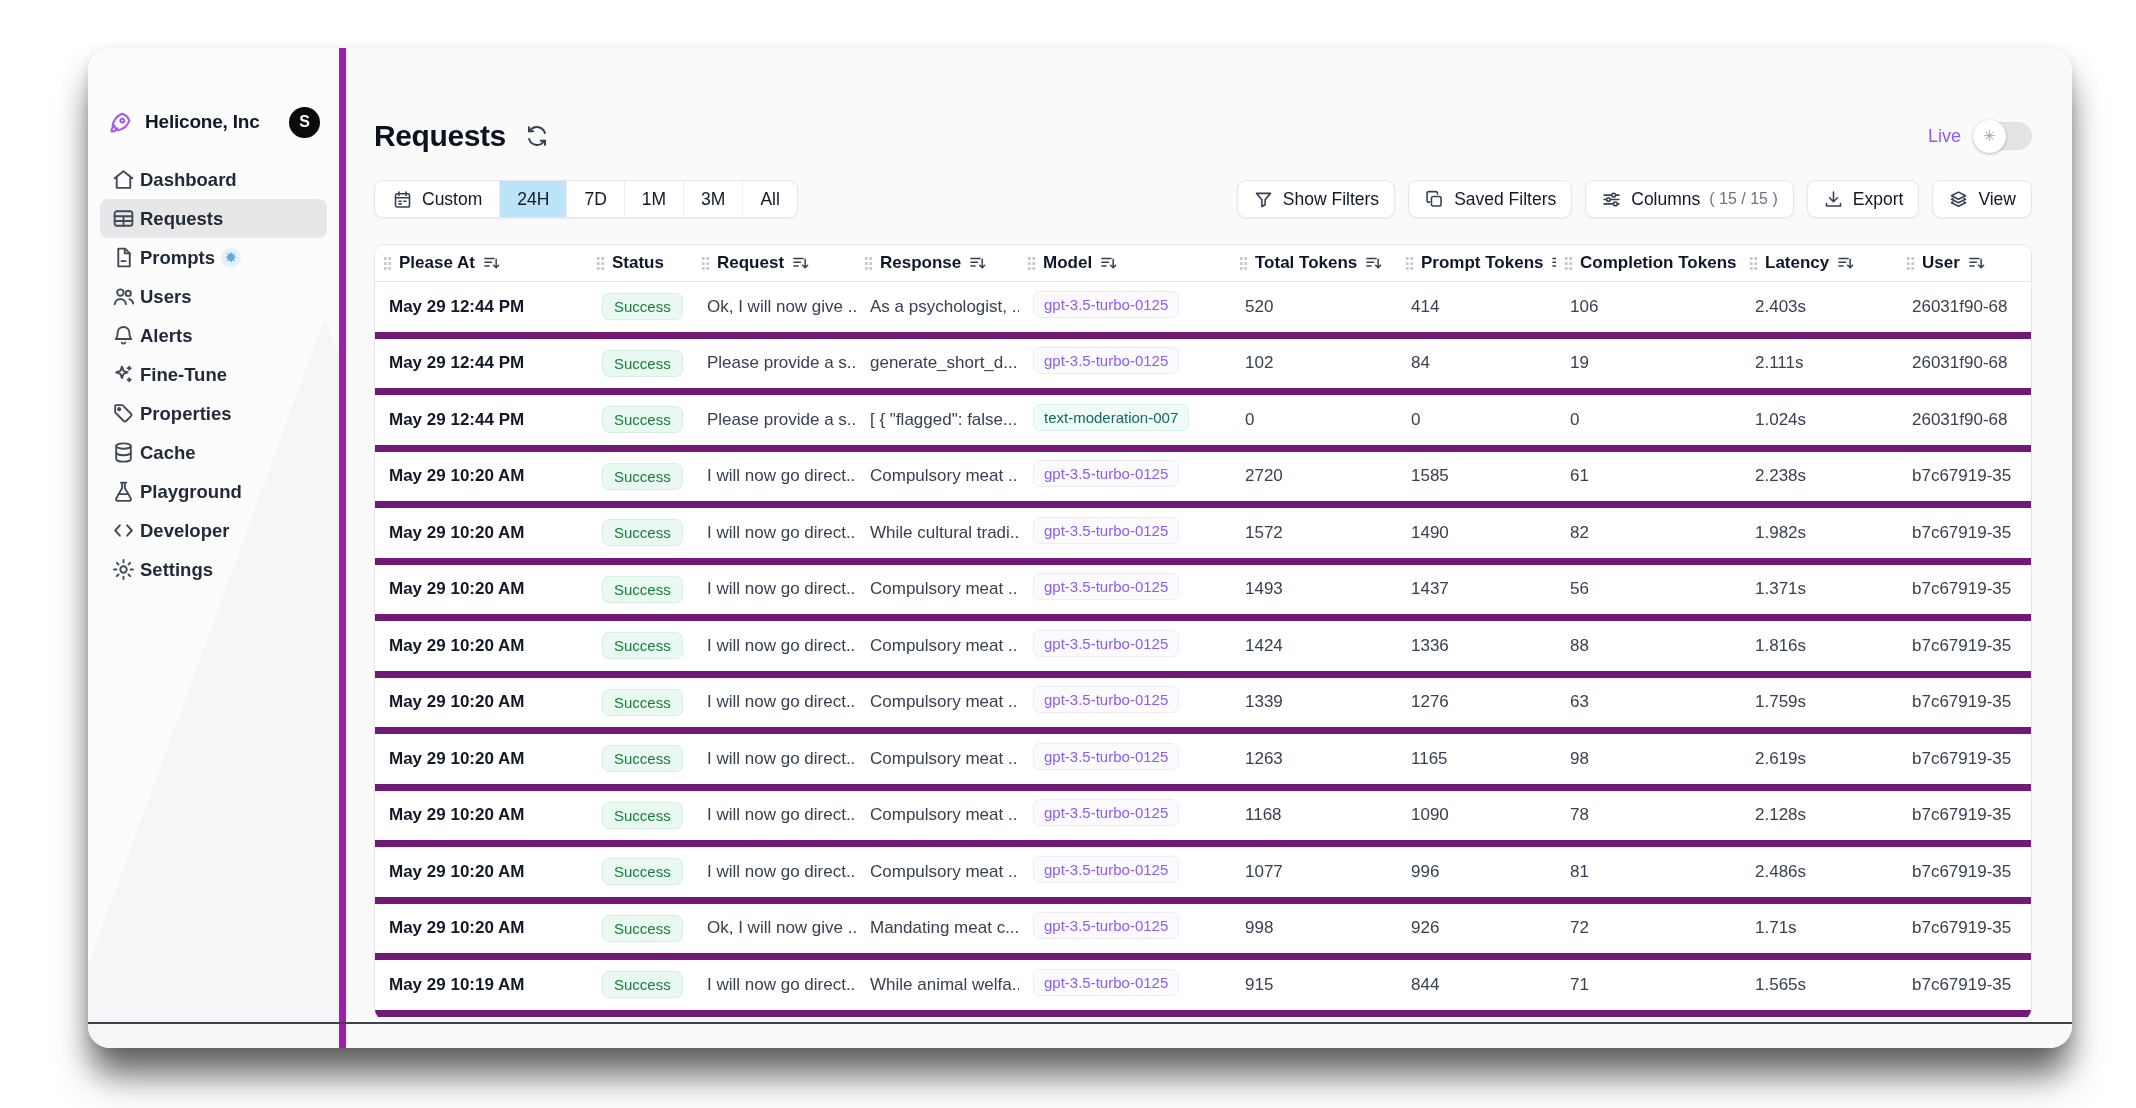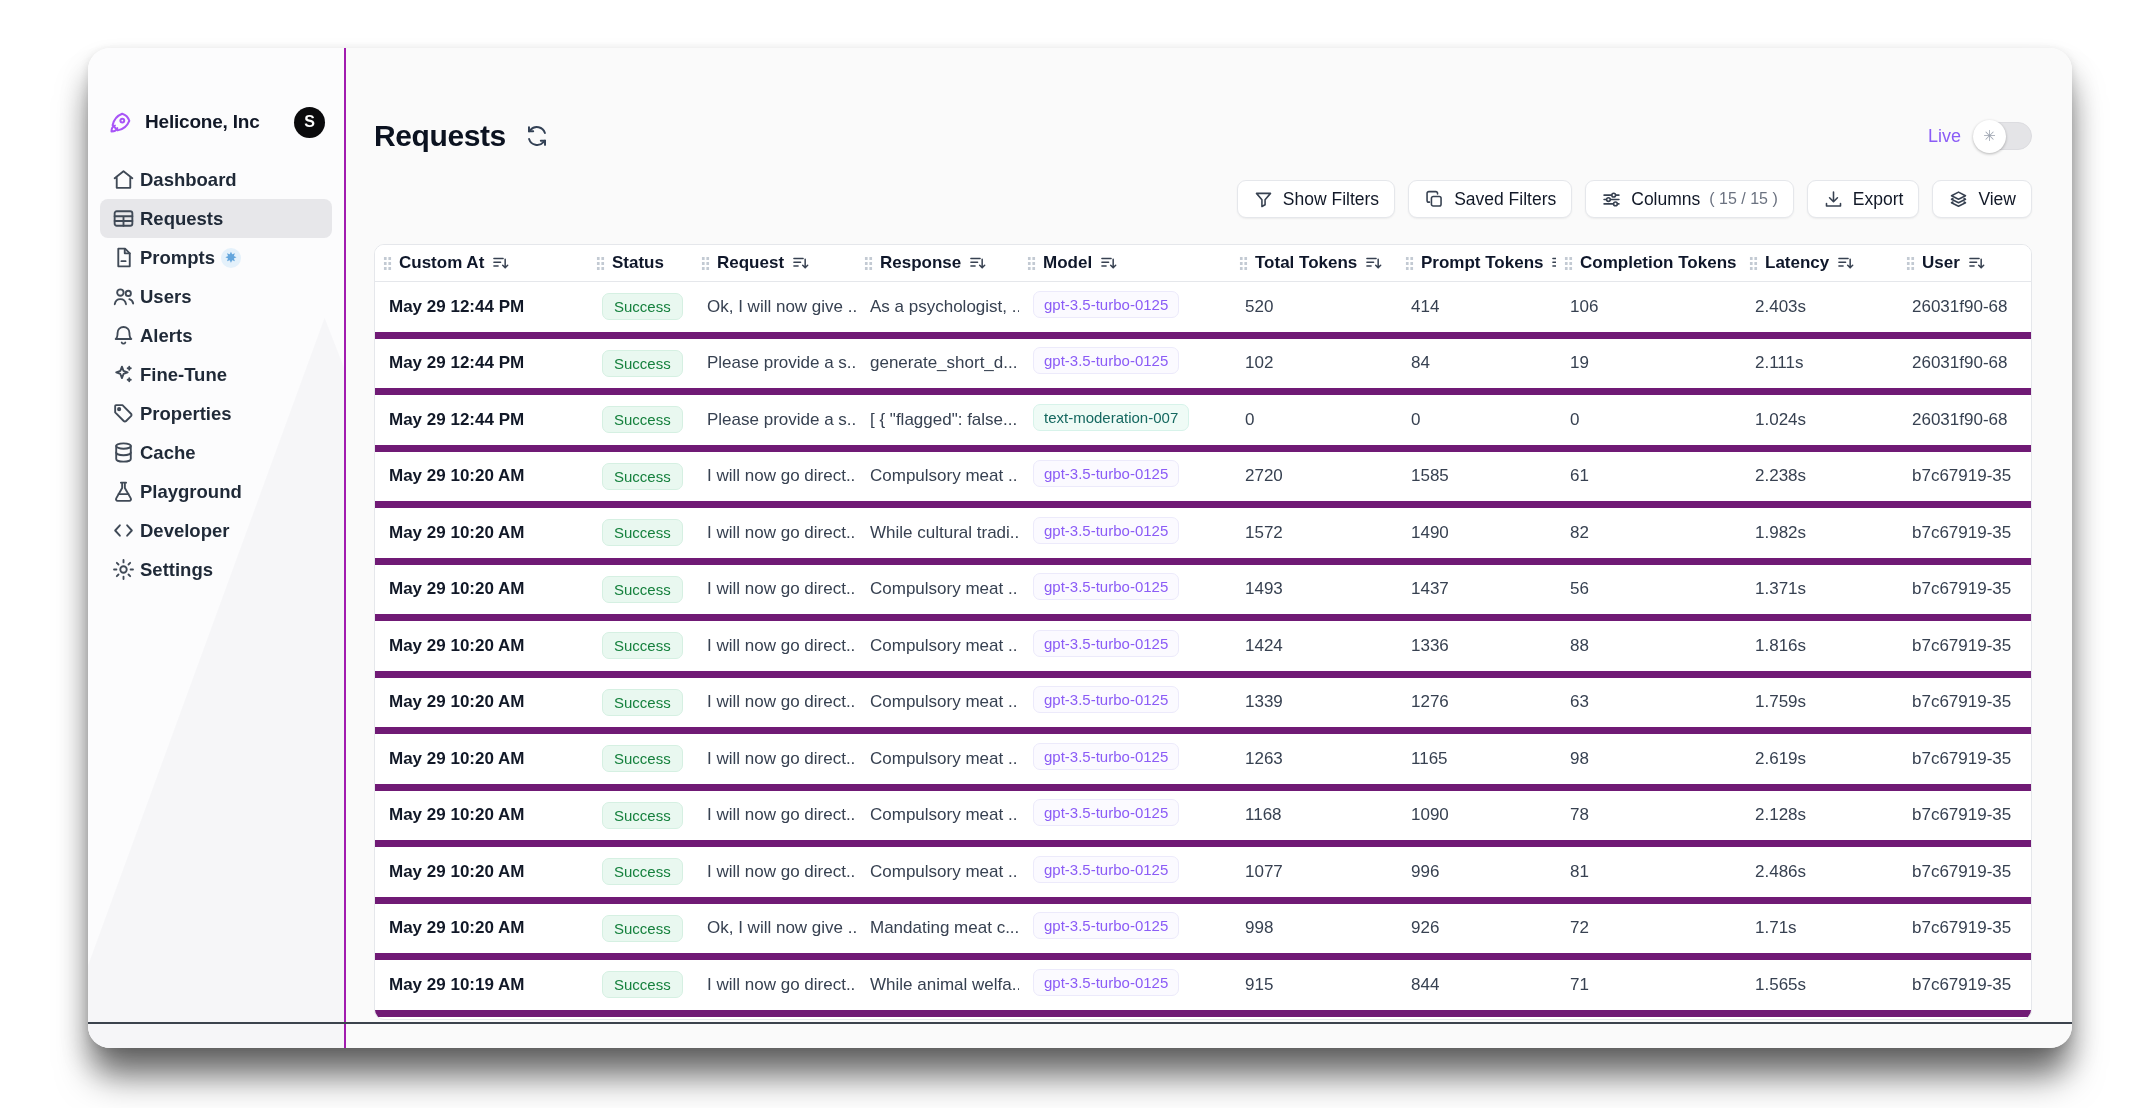--- a/index.html
+++ b/index.html
@@ -6,21 +6,21 @@
   html,body { width:2136px; height:1108px; background:#ffffff; font-family:"Liberation Sans", sans-serif; overflow:hidden; }
   body { position:relative; }
 
   .card {
     position:absolute; left:88px; top:48px; width:1984px; height:1000px;
     background:#ffffff; border-radius:22px; display:flex; overflow:hidden;
     box-shadow: 0 2px 10px rgba(0,0,0,.10), 0 18px 28px rgba(0,0,0,.22), 0 34px 36px -6px rgba(0,0,0,.50);
   }
 
   
-  .sidebar { width:258px; flex-shrink:0; background:#fcfcfd; border-right:2px solid #a21caf; padding:56px 12px 0; position:relative; overflow:hidden; }
+  .sidebar { width:258px; flex-shrink:0; background:#fcfcfd; border-right:7px solid #a21caf; padding:56px 12px 0; position:relative; overflow:hidden; }
   .watermark { position:absolute; top:270px; left:-30px; width:310px; height:730px; background:#f2f3f6; clip-path:polygon(86% 0, 0 100%, 178% 100%); opacity:.65; }
   .org-row { display:flex; align-items:center; gap:11px; padding:0 7px; position:relative; z-index:1; height:36px; }
   .org-row .logo { width:27px; height:27px; color:#a855f7; flex-shrink:0; }
   .org-name { font-size:19px; font-weight:700; color:#111827; flex:1; letter-spacing:-.2px; }
   .avatar { width:31px; height:31px; border-radius:50%; background:#0b0b0d; color:#fff; font-size:16px; font-weight:700; display:flex; align-items:center; justify-content:center; }
   .nav { margin-top:20px; display:flex; flex-direction:column; position:relative; z-index:1; }
   .nav-item { height:39px; display:flex; align-items:center; gap:4px; padding:0 11px; border-radius:8px; font-size:18.5px; font-weight:600; color:#1f2937; cursor:pointer; white-space:nowrap; }
   .nav-item.active { background:#e7e7ea; }
   .nav-item .nicon { width:25px; height:25px; color:#404a57; flex-shrink:0; display:flex; }
   .nav-item .nicon svg { width:100%; height:100%; }
@@ -199,20 +199,36 @@
         </span>
       <span class="live-wrap">
         <span class="live-label">Live</span>
         <span class="toggle">
           <span class="knob">✳</span>
         </span>
       </span>
     </div>
 
     <div class="filter-row">
+      <div class="segmented" id="segmented">
+          <div class="segment">
+            <span class="sicon">
+              <svg viewBox="0 0 24 24" fill="none" stroke="currentColor" stroke-width="1.8" stroke-linecap="round" stroke-linejoin="round">
+                <rect x="4" y="5.5" width="16" height="15" rx="2"></rect>
+                <path d="M8 3.5v4M16 3.5v4M4 10h16M8 14h2.5M13.5 14h2.5M8 17h2.5"></path>
+              </svg>
+            </span>
+            <span>Custom</span>
+          </div>
+          <div class="segment active" style="background: rgb(189, 227, 246);">24H</div>
+          <div class="segment">7D</div>
+          <div class="segment">1M</div>
+          <div class="segment">3M</div>
+          <div class="segment">All</div>
+        </div>
       <div class="toolbar" id="toolbar">
           <button class="tbtn">
             <span class="bicon">
               <svg viewBox="0 0 24 24" fill="none" stroke="currentColor" stroke-width="1.8" stroke-linecap="round" stroke-linejoin="round">
                 <path d="M4 5h16l-6.2 7.2V18l-3.6 2v-7.8z"></path>
               </svg>
             </span>
             <span>Show Filters</span>
           </button>
           <button class="tbtn">
@@ -254,21 +270,21 @@
             </span>
             <span>View</span>
           </button>
         </div>
     </div>
 
     <div class="table-card">
       <div class="thead" id="thead">
           <div class="th">
             <span class="dots"></span>
-            <span>Custom At</span>
+            <span>Please At</span>
             <span class="sort">
               <svg viewBox="0 0 24 24" fill="none" stroke="currentColor" stroke-width="1.8" stroke-linecap="round" stroke-linejoin="round">
                 <path d="M3.5 6.5h11M3.5 11h8M3.5 15.5h5"></path>
                 <path d="M17 7.5v10M14 14.8l3 3 3-3"></path>
               </svg>
             </span>
           </div>
           <div class="th">
             <span class="dots"></span>
             <span>Status</span>

